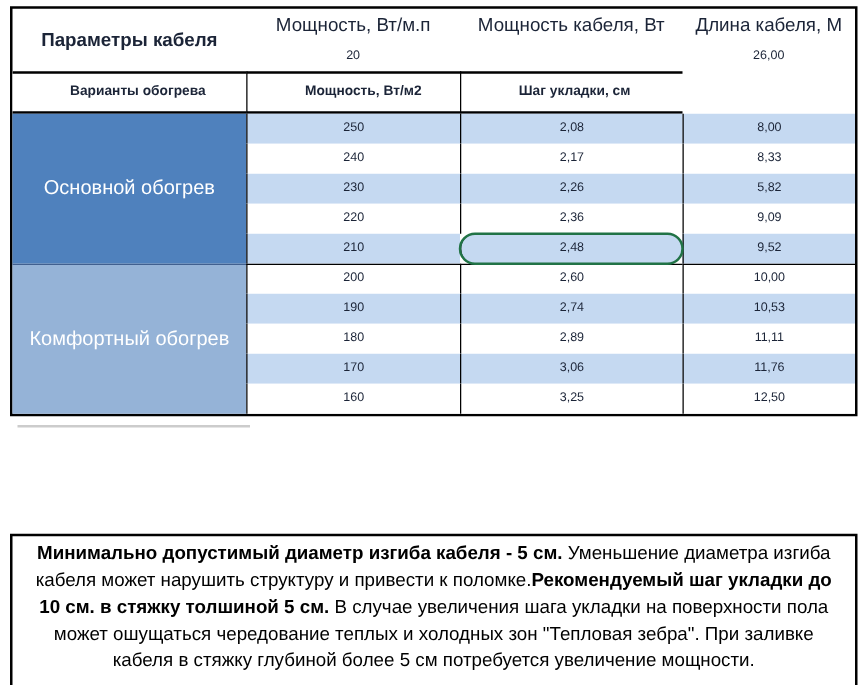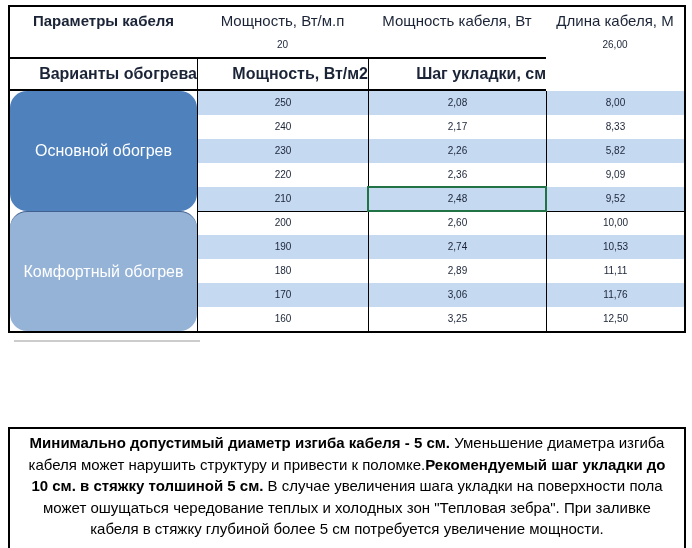--- a/index.html
+++ b/index.html
@@ -21,44 +21,44 @@
     grid-template-columns: 187px 171px 178px 138px;
     grid-template-rows: 50px 34px repeat(10, 24px);
     border: 2px solid #000;
     background: #fff;
   }
 
   
   .pcell { text-align: center; padding-top: 1px; }
   .pcell .plabel { font-size: 15px; line-height: 26px; white-space: nowrap; }
   .pcell .pvalue { font-size: 10px; line-height: 22px; }
-  .pcell.c0 .plabel { font-weight: bold; }
+  .pcell.c0 .plabel { font-weight: bold; margin-top: 12px; }
 
   
   .hcell {
     border-top: 2px solid #000;
     border-bottom: 2px solid #000;
     font-weight: bold;
-    font-size: 16px;
-    text-align: right;
+    font-size: 11px;
+    text-align: left;
     line-height: 29px;
     white-space: nowrap;
     background: #fff;
+    padding-left: 46px;
   }
   .hcell.vline { border-left: 1px solid #000; }
 
   
   .gcell {
     grid-column: 1;
     grid-row: span 5;
     color: var(--group-text, #fff);
     font-size: 16px;
     display: flex; align-items: center; justify-content: center;
     white-space: nowrap;
-    border-radius: 17px;
   }
   .gcell.g0 { background: var(--gp, #4F81BD); }
   .gcell.g1 { background: var(--gc, #95B3D7); border-top: 1px solid #41608f; }
 
   
   .bcell {
     border-left: 1px solid #000;
     text-align: center;
     font-size: 10px;
     line-height: 23px;
@@ -66,20 +66,21 @@
   }
   .bcell.stripe { background: var(--stripe, #C5D9F1); }
   .bcell.gsep { border-top: 1px solid #000; line-height: 22px; }
 
   
   .bcell.selected {
     position: relative;
     outline: 2px solid var(--sel, #217346);
     outline-offset: -1px;
     z-index: 2;
+    border-radius: 12px;
   }
 
   
   .shadow-line {
     position: absolute;
     left: 14px; top: 340px;
     width: 186px; height: 2px;
     background: #cccccc;
   }
 

